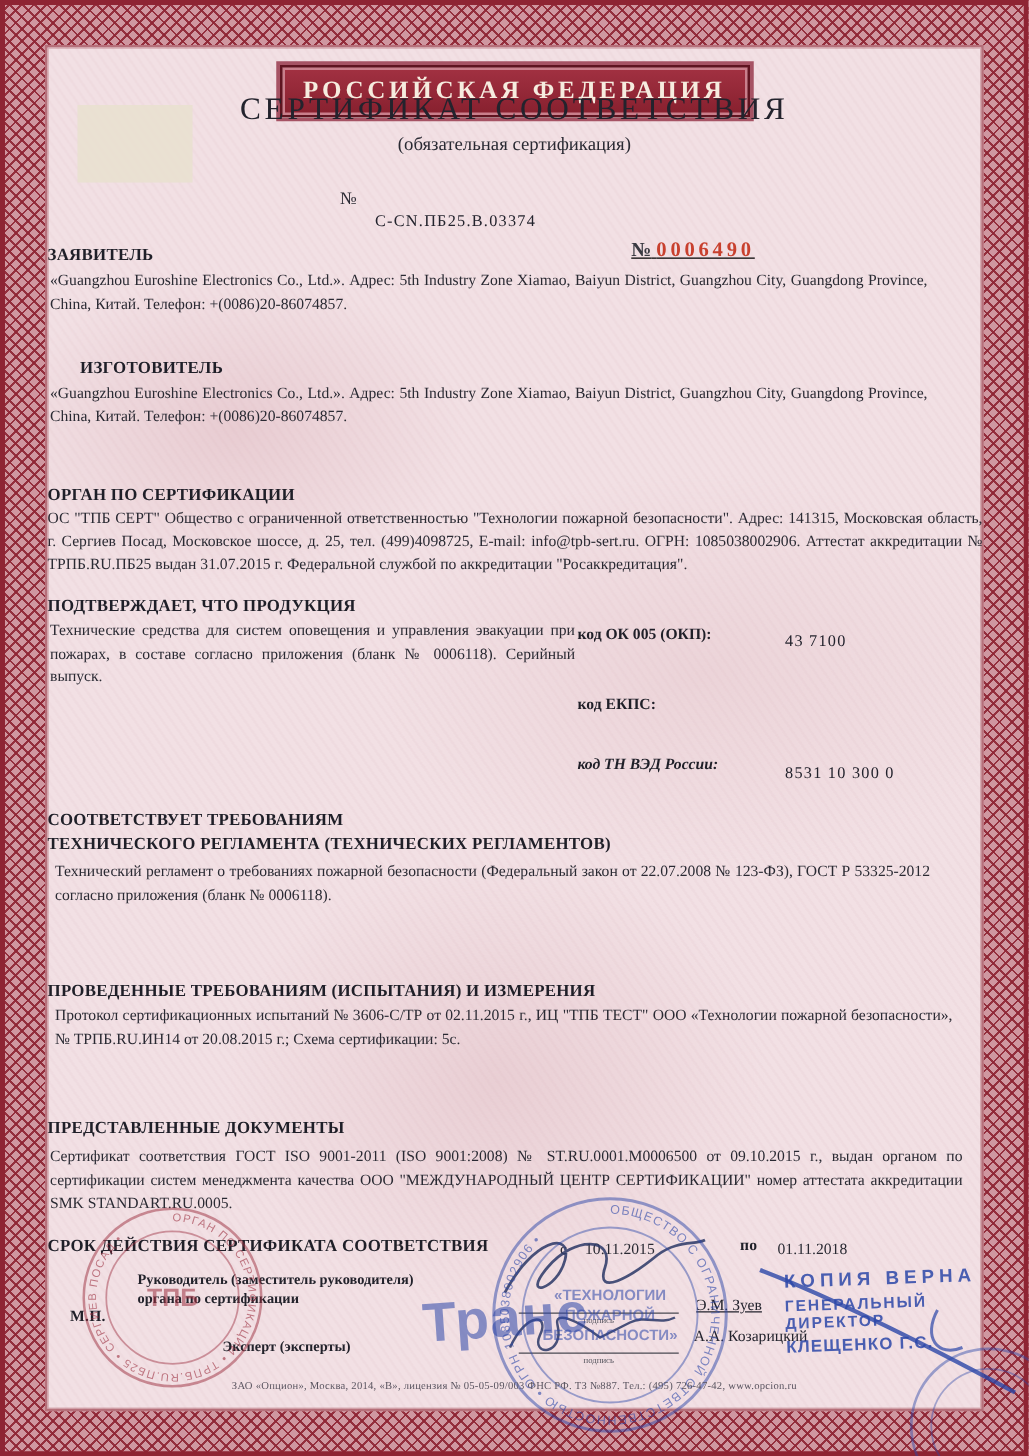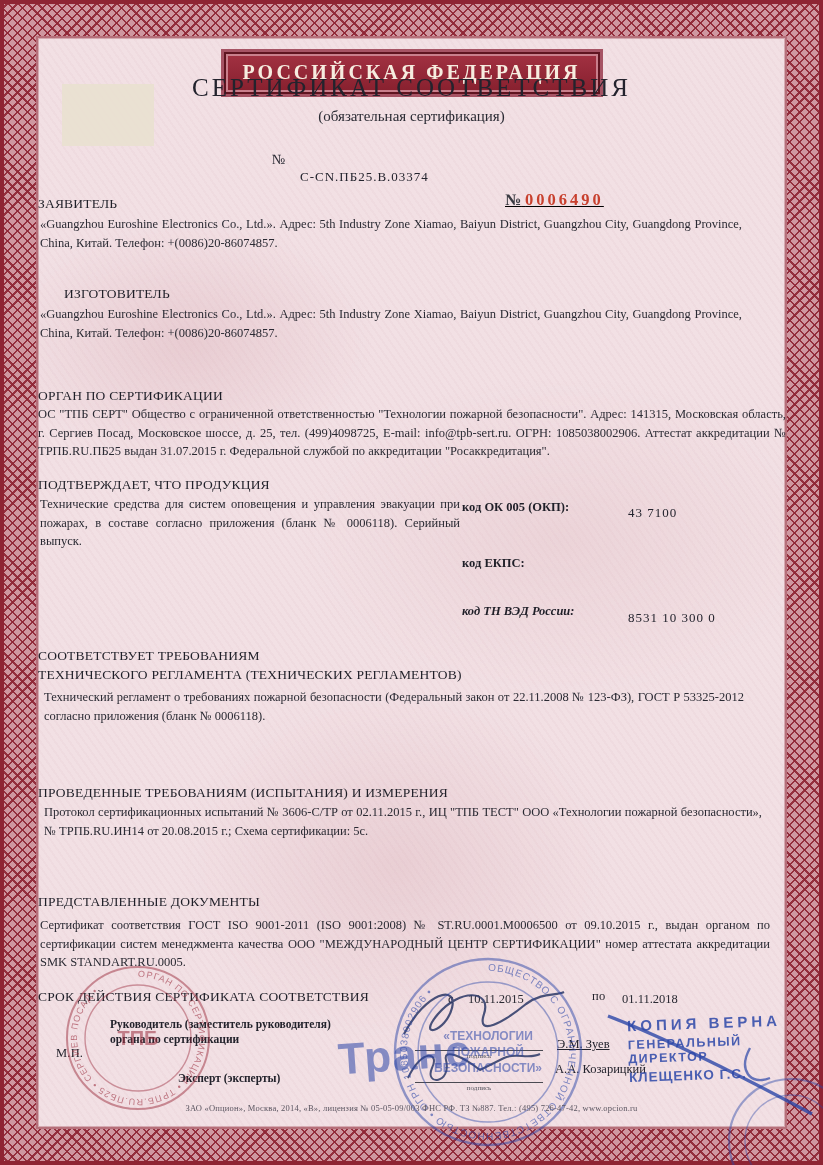--- a/index.html
+++ b/index.html
@@ -25,21 +25,21 @@
     background:linear-gradient(#a23142,#87202e);
     border:2px solid #5f1420;border-radius:0;
     box-shadow:0 0 0 3px #a65364, inset 0 0 0 2px #c97f8c;
     color:#f6ecdf;font-weight:700;font-size:20px;letter-spacing:3px;
     text-align:center;line-height:36px;font-family:"Liberation Serif",serif;margin-top:36px;}
   .title{left:0;right:0;top:74px;text-align:center;font-size:25px;letter-spacing:3px;color:#23232d;}
   .subtitle{left:0;right:0;top:108px;text-align:center;font-size:15px;color:#2a2a33;}
   .wmark{left:62px;top:84px;width:92px;height:62px;background:#e9e1cf;opacity:.85;}
   .certnum-label{left:272px;top:152px;font-size:14px;color:#2a2a33;}
   .certnum{left:300px;top:151px;width:260px;text-align:left;font-size:13px;letter-spacing:1px;color:#23232d;margin-top:18px;}
-  .h{font-weight:400;font-size:13.5px;color:#1f1f28;letter-spacing:.2px;}
+  .h{font-weight:700;font-size:13.5px;color:#1f1f28;letter-spacing:.2px;}
   .p{font-size:12.5px;line-height:1.48;color:#2a2a33;text-align:justify;}
   .serial{left:505px;top:190px;font-size:16px;text-decoration:underline;}
   .serial .sn-sym{color:#3a3a42;font-weight:700;}
   .serial .sn-dig{color:#c8402e;font-weight:700;letter-spacing:3px;font-size:16.5px;}
   .code-label{font-weight:700;font-size:12.5px;color:#1f1f28;}
   .code-value{font-size:13px;color:#23232d;letter-spacing:1px;}
   .sig-line{border-top:1.2px solid #4a4a52;width:128px;}
   .sig-caption{font-size:7px;color:#55555e;text-align:center;width:128px;}
   .small-label{font-weight:700;font-size:11.5px;color:#22222b;}
   .name{font-size:12.5px;color:#23232d;}
@@ -91,21 +91,21 @@
     <div class="abs code-value" style="left:628px;top:505px;">43 7100</div>
 
     <div class="abs code-label" style="left:462px;top:556px;">код ЕКПС:</div>
     <div class="abs code-value" style="left:628px;top:560px;"></div>
 
     <div class="abs code-label" style="left:462px;top:604px;font-style:italic;">код ТН ВЭД России:</div>
     <div class="abs code-value" style="left:628px;top:610px;">8531 10 300 0</div>
 
     <div class="abs h" style="left:38px;top:648px;">СООТВЕТСТВУЕТ ТРЕБОВАНИЯМ</div>
     <div class="abs h" style="left:38px;top:667px;">ТЕХНИЧЕСКОГО РЕГЛАМЕНТА (ТЕХНИЧЕСКИХ РЕГЛАМЕНТОВ)</div>
-    <div class="abs p" style="left:44px;top:688px;width:700px;">Технический регламент о требованиях пожарной безопасности (Федеральный закон от 22.11.2008 № 123-ФЗ), ГОСТ Р 53325-2012 согласно приложения (бланк № 0006118).</div>
+    <div class="abs p" style="left:44px;top:688px;width:700px;">Технический регламент о требованиях пожарной безопасности (Федеральный закон от 22.07.2008 № 123-ФЗ), ГОСТ Р 53325-2012 согласно приложения (бланк № 0006118).</div>
 
     <div class="abs h" style="left:38px;top:785px;">ПРОВЕДЕННЫЕ ТРЕБОВАНИЯМ (ИСПЫТАНИЯ) И ИЗМЕРЕНИЯ</div>
     <div class="abs p" style="left:44px;top:803px;width:718px;">Протокол сертификационных испытаний № 3606-С/ТР от 02.11.2015 г., ИЦ "ТПБ ТЕСТ" ООО «Технологии пожарной безопасности», № ТРПБ.RU.ИН14 от 20.08.2015 г.; Схема сертификации: 5с.</div>
 
     <div class="abs h" style="left:38px;top:894px;">ПРЕДСТАВЛЕННЫЕ ДОКУМЕНТЫ</div>
     <div class="abs p" style="left:40px;top:916px;width:730px;">Сертификат соответствия ГОСТ ISO 9001-2011 (ISO 9001:2008) № ST.RU.0001.М0006500 от 09.10.2015 г., выдан органом по сертификации систем менеджмента качества ООО "МЕЖДУНАРОДНЫЙ ЦЕНТР СЕРТИФИКАЦИИ" номер аттестата аккредитации SMK STANDART.RU.0005.</div>
 
     <div class="abs h" style="left:38px;top:989px;">СРОК ДЕЙСТВИЯ СЕРТИФИКАТА СООТВЕТСТВИЯ</div>
     <div class="abs p" style="left:448px;top:990px;">с</div>
     <div class="abs p" style="left:468px;top:990px;">10.11.2015</div>

